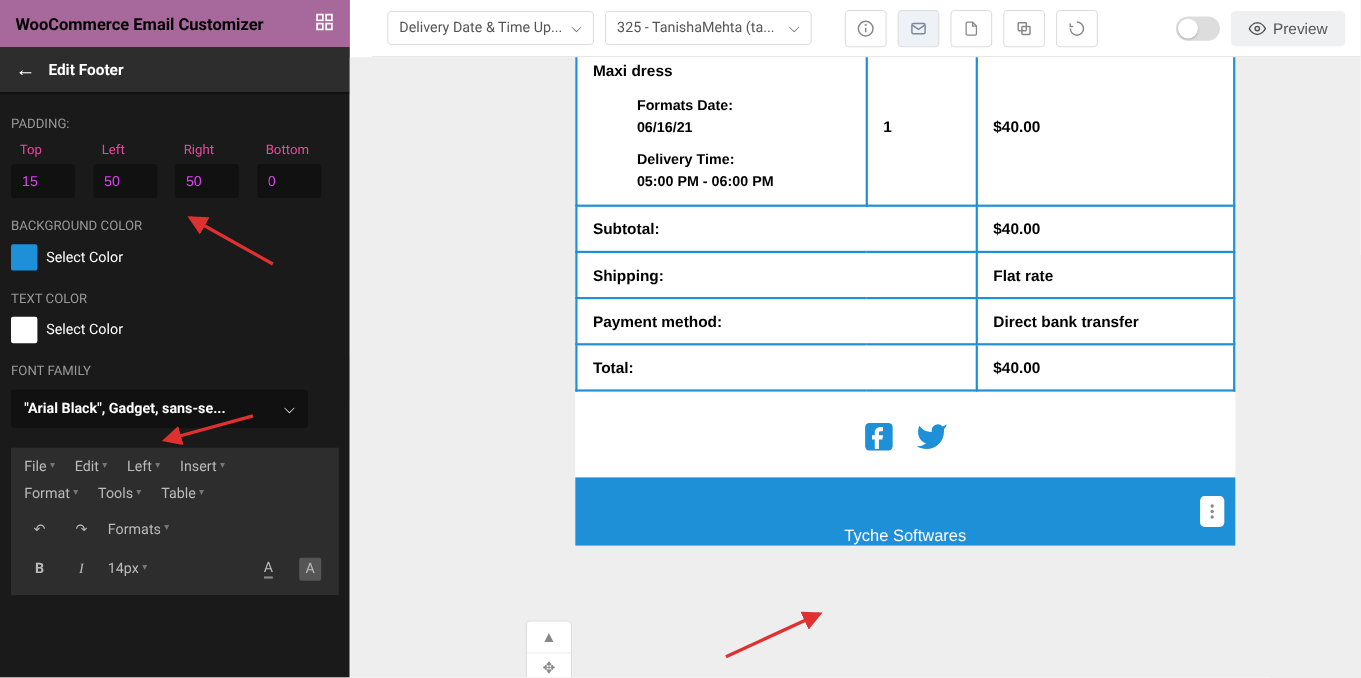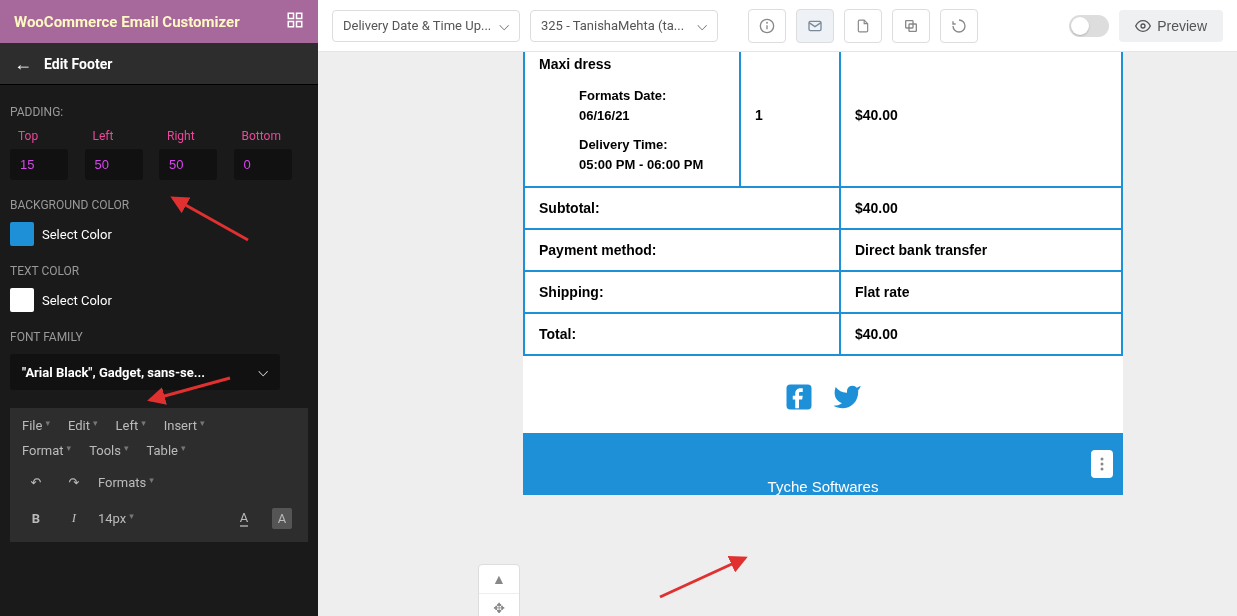--- a/index.html
+++ b/index.html
@@ -1,19 +1,19 @@
 <!DOCTYPE html>
 <html><head>
   <meta charset="utf-8">
   <style>
     * { box-sizing: border-box; margin: 0; padding: 0; }
     body { font-family: -apple-system, BlinkMacSystemFont, "Segoe UI", Roboto, sans-serif; font-size: 13px; color: #333; background: #f0f0f0; width: 1237px; height: 616px; overflow: hidden; position: relative; }
     
     .sidebar { position: absolute; left: 0; top: 0; width: 318px; height: 616px; background: #1a1a1a; color: #999; }
-    .sidebar-header { background: #a7689b; color: #fef9c3; height: 43px; display: flex; align-items: center; padding: 0 14px; justify-content: space-between; }
+    .sidebar-header { background: #a7689b; color: #000000; height: 43px; display: flex; align-items: center; padding: 0 14px; justify-content: space-between; }
     .sidebar-title { font-weight: bold; font-size: 15px; }
     .grid-icon { width: 18px; height: 18px; }
     
     .edit-footer-row { background: #2d2d2d; color: #fff; height: 42px; display: flex; align-items: center; padding: 0 14px; gap: 12px; border-bottom: 1px solid #000; }
     .back-arrow { font-size: 18px; cursor: pointer; }
     .edit-footer-label { font-weight: bold; font-size: 14px; }
     
     .panel-body { padding: 14px 10px; }
     .section-label { color: #999; font-size: 12px; text-transform: uppercase; margin-bottom: 10px; margin-top: 6px; }
     
@@ -36,36 +36,36 @@
     .editor-menu-item { cursor: pointer; font-size: 13px; display: flex; gap: 3px; }
     .dropdown-caret { font-size: 9px; color: #777; }
     .editor-format-row { display: flex; gap: 10px; align-items: center; margin-top: 8px; }
     .tb-btn { width: 28px; height: 28px; display: flex; align-items: center; justify-content: center; cursor: pointer; color: #bbb; }
     .tb-btn.bold { font-weight: bold; }
     .tb-btn.italic { font-style: italic; font-family: serif; }
     .a-bg { background: #555; padding: 3px 6px; border-radius: 2px; }
     
     .collapse-tab { position: absolute; left: 318px; top: 325px; width: 24px; height: 40px; background: #1a1a1a; color: #fff; display: flex; align-items: center; justify-content: center; border-radius: 0 5px 5px 0; cursor: pointer; }
     
-    .main-area { position: absolute; left: 318px; top: 0; right: 0; height: 616px; background: #fff; }
+    .main-area { position: absolute; left: 318px; top: 0; right: 0; height: 616px; background: #fff; padding-left: 20px; }
     .top-toolbar { height: 52px; border-bottom: 1px solid #e5e5e5; display: flex; align-items: center; padding: 0 14px; gap: 10px; }
     .tb-select { border: 1px solid #ddd; border-radius: 4px; padding: 7px 10px; font-size: 13px; color: #555; background: #fff; display: flex; align-items: center; gap: 6px; cursor: pointer; width: 188px; justify-content: space-between; }
     .tb-icon-btn { width: 38px; height: 34px; border: 1px solid #ddd; border-radius: 4px; display: flex; align-items: center; justify-content: center; cursor: pointer; color: #888; }
     .tb-icon-btn.active { background: #eef1f5; color: #7b8a9b; }
     .toggle { width: 40px; height: 22px; background: #ddd; border-radius: 11px; position: relative; cursor: pointer; margin-left: auto; }
     .toggle-knob { width: 18px; height: 18px; background: #fff; border-radius: 50%; position: absolute; top: 2px; left: 2px; box-shadow: 0 1px 2px rgba(0,0,0,0.2); }
     .preview-btn { background: #eef0f2; border: none; border-radius: 4px; padding: 8px 16px; font-size: 14px; color: #555; display: flex; align-items: center; gap: 6px; cursor: pointer; }
     
     .canvas-area { position: absolute; top: 52px; left: 0; right: 0; bottom: 0; background: #eeeeee; overflow: hidden; }
     
     .email-preview { position: absolute; top: -10px; left: 205px; width: 600px; background: #fff; }
     
     .order-table { width: 100%; border-collapse: collapse; border: 2px solid #1e90d8; font-family: Arial, sans-serif; }
     .order-table td { border: 2px solid #1e90d8; padding: 12px 14px; font-weight: bold; font-size: 14px; color: #000; vertical-align: middle; }
-    .product-cell { width: 216px; border-radius: 30px; }
+    .product-cell { width: 264px; border-radius: 30px; }
     .qty-cell { width: 100px; }
     .delivery-info { padding-left: 40px; font-size: 13px; line-height: 1.5; }
     .delivery-label { font-weight: bold; }
     
     .social-row { display: flex; justify-content: center; gap: 18px; padding: 26px 0 18px; }
     
     .footer-bar { background: #1e90d8; color: #fff; height: 62px; display: flex; align-items: flex-end; justify-content: center; position: relative; font-family: "Arial Black", Gadget, sans-serif; font-size: 15px; }
     .footer-menu { position: absolute; right: 10px; top: 50%; transform: translateY(-50%); width: 22px; height: 28px; background: #fff; border-radius: 4px; display: flex; align-items: center; justify-content: center; color: #888; cursor: pointer; }
     
     .move-controls { position: absolute; left: 160px; top: 512px; width: 42px; background: #fff; border: 1px solid #ddd; border-radius: 4px; }
@@ -264,26 +264,26 @@
             </div>
           </td>
           <td class="qty-cell">1</td>
           <td>$40.00</td>
         </tr>
         <tr>
           <td colspan="2">Subtotal:</td>
           <td>$40.00</td>
         </tr>
         <tr>
+          <td colspan="2">Shipping:</td>
+          <td>Flat rate</td>
+        </tr>
+        <tr>
           <td colspan="2">Payment method:</td>
           <td>Direct bank transfer</td>
-        </tr>
-        <tr>
-          <td colspan="2">Shipping:</td>
-          <td>Flat rate</td>
         </tr>
         <tr>
           <td colspan="2">Total:</td>
           <td>$40.00</td>
         </tr>
       </tbody>
         </table>
       <div class="social-row">
         <span><svg width="30" height="30" viewBox="0 0 24 24" fill="#1e90d8">
               <rect x="2" y="2" width="20" height="20" rx="3"></rect>

